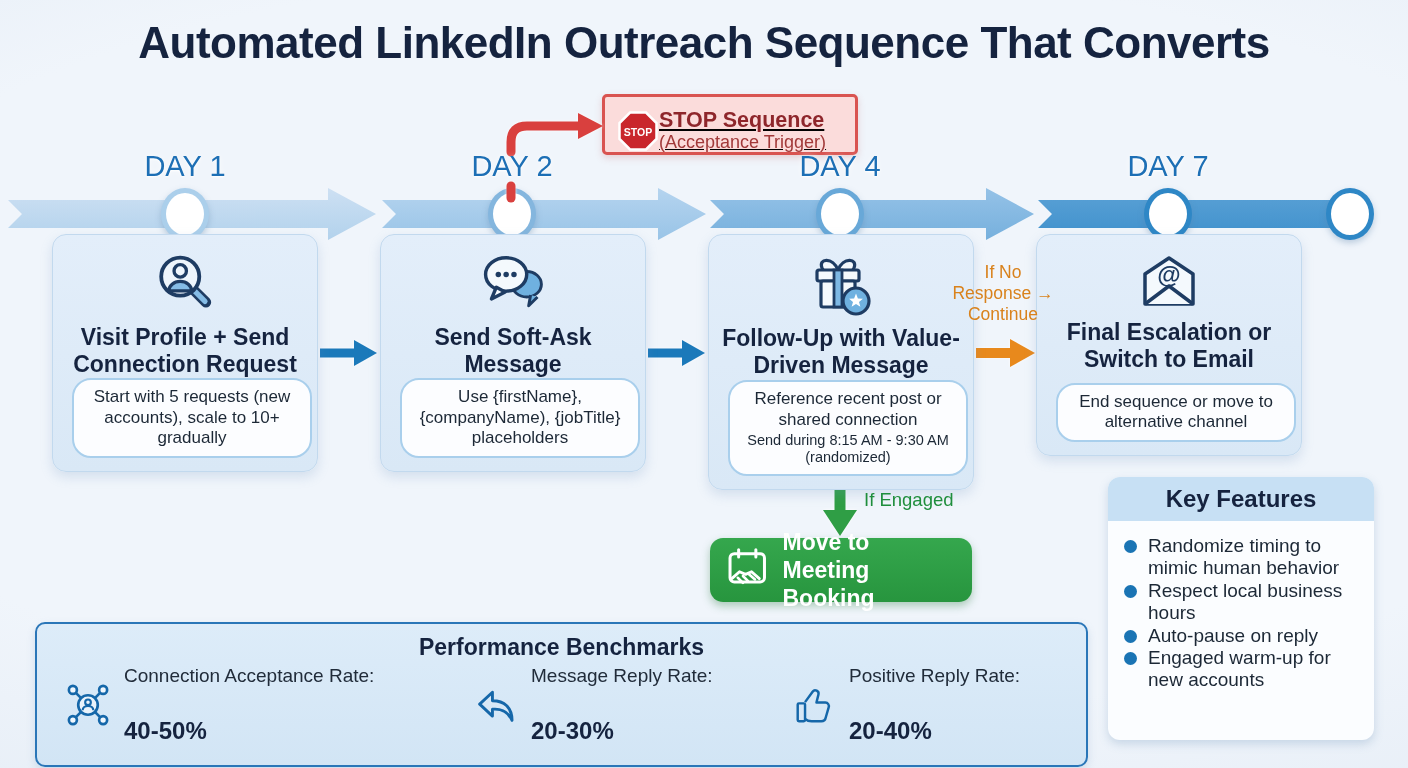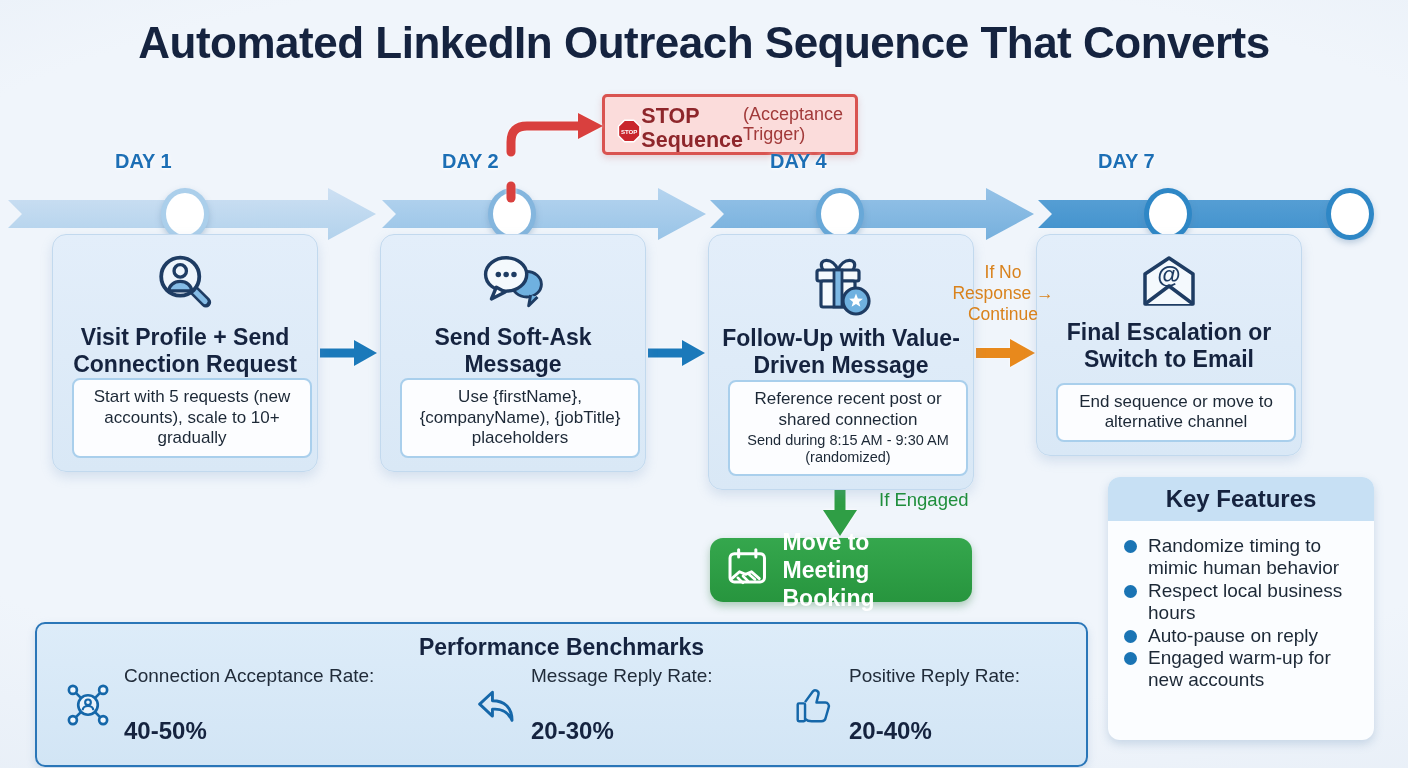--- a/index.html
+++ b/index.html
@@ -19,74 +19,74 @@
     text-align:center;font-size:44px;font-weight:800;color:#15233f;
     letter-spacing:-0.5px;
   }
   
   .stop-box{
     position:absolute;left:602px;top:94px;width:256px;height:61px;
     background:#fbdcdb;border:3px solid #d95350;border-radius:5px;
     display:flex;align-items:flex-end;padding:0 12px;box-sizing:border-box;
     box-shadow:0 3px 7px rgba(200,100,100,.25);
   }
-  .stop-text{display:flex;flex-direction:row;line-height:1.12;}
+  .stop-text{display:flex;flex-direction:column;line-height:1.12;text-decoration:underline;}
   .stop-title{font-size:21.5px;font-weight:800;color:#8e262b;}
   .stop-sub{font-size:18px;color:#a23a3a;}
   
   .seg{position:absolute;top:188px;height:52px;filter:drop-shadow(0 2px 2px rgba(110,145,185,.35));}
   #seg1{left:8px;width:368px;background:linear-gradient(180deg,#cde0f3,#b2d2ec);
     clip-path:polygon(0px 12px,320px 12px,320px 0px,368px 26px,320px 52px,320px 40px,0px 40px,14px 26px);}
   #seg2{left:382px;width:324px;background:linear-gradient(180deg,#b5d4ef,#99c4e7);
     clip-path:polygon(0px 12px,276px 12px,276px 0px,324px 26px,276px 52px,276px 40px,0px 40px,14px 26px);}
   #seg3{left:710px;width:324px;background:linear-gradient(180deg,#95c2e7,#76b0dd);
     clip-path:polygon(0px 12px,276px 12px,276px 0px,324px 26px,276px 52px,276px 40px,0px 40px,14px 26px);}
   #seg4{left:1038px;width:312px;background:linear-gradient(180deg,#5ca2d6,#3e90cc);
     clip-path:polygon(0px 12px,312px 12px,312px 40px,0px 40px,14px 26px);}
   .node{position:absolute;top:188px;width:38px;height:42px;border-radius:50%;
     background:#fff;box-shadow:0 3px 6px rgba(90,130,170,.35);box-sizing:content-box;}
   #node1{left:161px;border:5px solid #abcfeb;}
   #node2{left:488px;border:5px solid #84b6de;}
   #node3{left:816px;border:5px solid #68a8d8;}
   #node4{left:1144px;border:5px solid #2e87c6;}
   #node5{left:1326px;border:5px solid #2e87c6;}
-  .day{position:absolute;top:150px;width:140px;
-    font-size:20px;font-weight:700;color:#1d6fb5;
+  .day{position:absolute;top:150px;width:140px;text-align:center;
+    font-size:29px;font-weight:400;color:#1d6fb5;
     text-shadow:0 1px 2px rgba(255,255,255,.95), 0 0 6px rgba(255,255,255,.8);z-index:5;}
   #day1{left:115px;} #day2{left:442px;} #day4{left:770px;} #day7{left:1098px;}
   
   .card{
     position:absolute;top:234px;width:266px;box-sizing:border-box;
     background:linear-gradient(180deg,#e3eefa,#d9e8f6);
     border:1.5px solid #c2d9ee;border-radius:14px;
     box-shadow:0 5px 12px rgba(110,145,190,.22);
     display:flex;flex-direction:column;align-items:center;
     padding:12px 12px 13px;z-index:3;
   }
   #card1{left:52px;height:238px;align-items:center;} #card2{left:380px;height:238px;}
   #card3{left:708px;height:256px;} #card4{left:1036px;height:222px;}
   .card-icon{margin-top:2px;}
   .card-title{
     margin-top:6px;text-align:center;font-size:23px;font-weight:800;
     color:#15233f;line-height:1.18;
   }
   .note{
     margin-top:auto;width:100%;box-sizing:border-box;
-    background:#fcfdff;border:2px solid #a9cfec;border-radius:8px;
+    background:#fcfdff;border:2px solid #a9cfec;border-radius:19px;
     padding:7px 8px;text-align:center;font-size:17px;color:#1c2836;line-height:1.22;margin-left:14px;
   }
   .note-detail{font-size:14.5px;line-height:1.22;color:#1c2836;margin-top:1px;}
   
   .no-response-label{
     position:absolute;left:941px;top:262px;width:124px;text-align:center;
     font-size:17.5px;color:#d9821c;font-weight:500;line-height:1.2;z-index:4;
   }
   .engaged-label{
     position:absolute;left:864px;top:489px;
-    font-size:18.5px;color:#1f8e3c;font-weight:500;z-index:4;margin-left:15px;
+    font-size:18.5px;color:#1f8e3c;font-weight:500;z-index:4;
   }
   
   .cta{
     position:absolute;left:710px;top:538px;width:262px;height:64px;box-sizing:border-box;
     background:linear-gradient(180deg,#35a74d,#27953e);
     border-radius:13px;box-shadow:0 4px 9px rgba(40,120,60,.35);
     display:flex;align-items:center;gap:12px;padding:0 10px 0 14px;z-index:3;
   }
   .cta-text{display:flex;flex-direction:column;line-height:1.22;
     font-size:23px;font-weight:800;color:#ffffff;}

